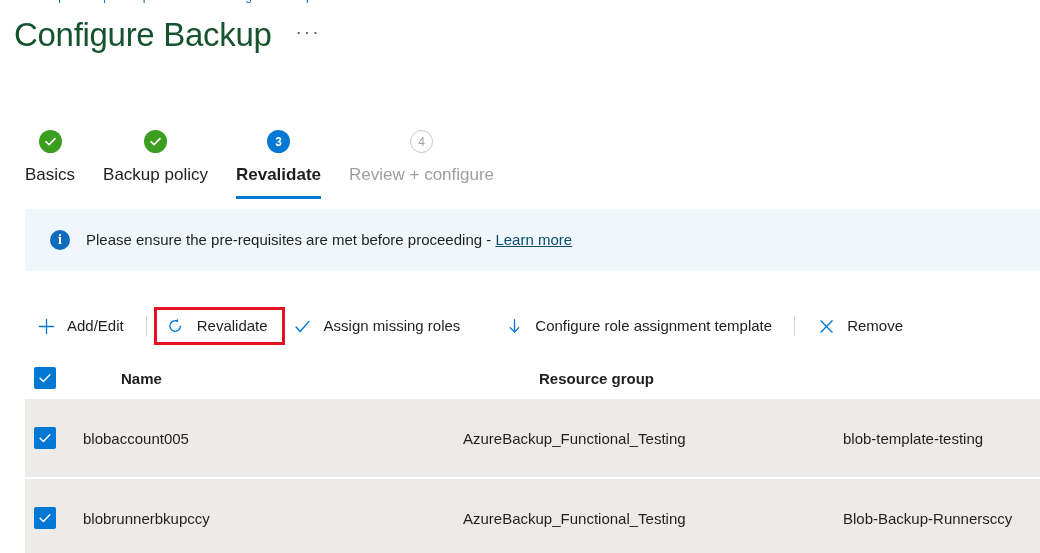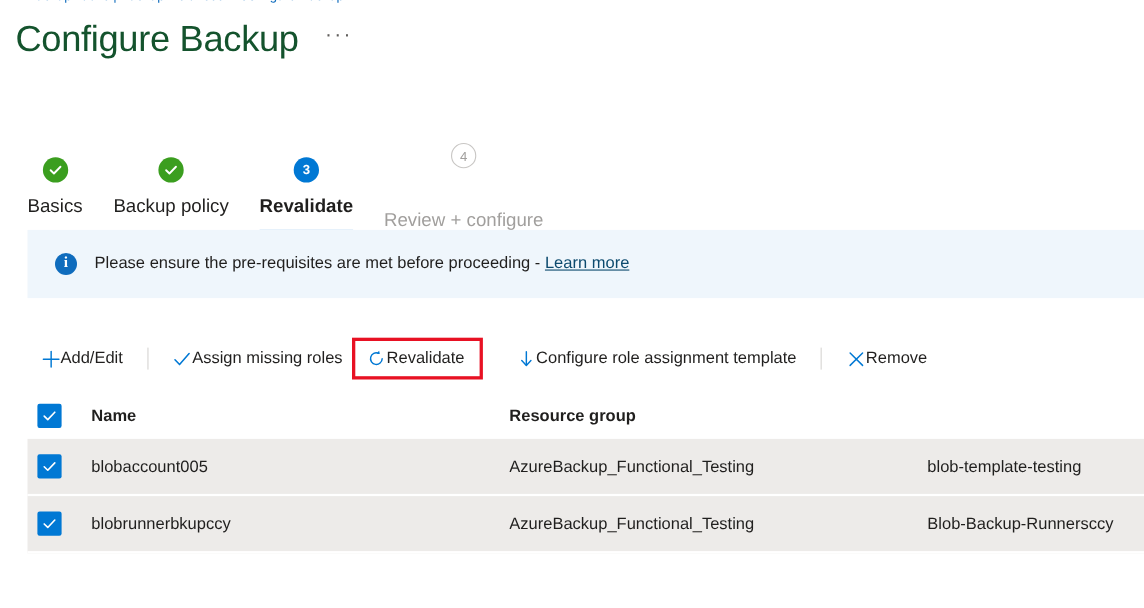--- a/index.html
+++ b/index.html
@@ -76,21 +76,21 @@
     flex-direction: column;
   }
   .tab:first-child { padding-left: 0; }
   .tab-label {
     font-size: 17px;
     color: #201f1e;
     line-height: 22px;
   }
   .tab.completed .tab-label { color: #201f1e; }
   .tab.active .tab-label { font-weight: bold; color: #201f1e; }
-  .tab.upcoming .tab-label { color: #a19f9d; margin-top: 25px; }
+  .tab.upcoming .tab-label { color: #a19f9d; }
 
   .tab-mark {
     width: 23px;
     height: 23px;
     border-radius: 50%;
     display: flex;
     align-items: center;
     justify-content: center;
     flex: none;
   }
@@ -164,20 +164,21 @@
     top: 305px;
     left: 25px;
     right: 0;
     height: 42px;
     display: flex;
     align-items: center;
   }
   .cmd {
     display: flex;
     align-items: center;
+    gap: 12px;
     padding: 8px 12px;
     cursor: pointer;
     white-space: nowrap;
     position: relative;
   }
   .cmd-label {
     font-size: 15px;
     color: #201f1e;
     line-height: 20px;
   }
@@ -213,23 +214,24 @@
   }
   .grid-row {
     display: flex;
     align-items: center;
     height: 42px;
     box-sizing: border-box;
   }
   .grid-head {
     height: 42px;
     background: #ffffff;
+    gap: 38px;
   }
   .grid-body-row {
-    height: 52px;
+    height: 80px;
     background: #edebe9;
     border-bottom: 2px solid #ffffff;
   }
   .cell-check {
     width: 58px;
     flex: none;
     display: flex;
     align-items: center;
     padding-left: 9px;
     box-sizing: border-box;
@@ -320,38 +322,38 @@
   <div class="cmd">
     <span class="cmd-icon">
       <svg width="17" height="17" viewBox="0 0 18 18">
           <path d="M9 1.5 V16.5 M1.5 9 H16.5" stroke="#0078d4" stroke-width="1.4" stroke-linecap="round"></path>
         </svg>
     </span>
     <span class="cmd-label">Add/Edit</span>
   </div>
 
   <div class="cmd-sep"></div>
-
-  <div class="cmd">
-    <span class="cmd-icon">
-      <svg width="17" height="17" viewBox="0 0 18 18">
-          <path d="M2.2 9.6 L6.6 14.2 L15.8 3.6" fill="none" stroke="#0078d4" stroke-width="1.5" stroke-linecap="round" stroke-linejoin="round"></path>
-        </svg>
-    </span>
-    <span class="cmd-label">Assign missing roles</span>
-  </div>
 
   <div class="cmd highlighted">
     <span class="cmd-icon">
       <svg width="17" height="17" viewBox="0 0 18 18">
         <path d="M14.2 8.6 A5.6 5.6 0 1 1 10.7 3.3" fill="none" stroke="#0078d4" stroke-width="1.4" stroke-linecap="round"></path>
         <path d="M11.3 0.9 L11.9 4.0 L8.8 3.6 Z" fill="#0078d4"></path>
       </svg>
     </span>
     <span class="cmd-label">Revalidate</span>
+  </div>
+
+  <div class="cmd">
+    <span class="cmd-icon">
+      <svg width="17" height="17" viewBox="0 0 18 18">
+          <path d="M2.2 9.6 L6.6 14.2 L15.8 3.6" fill="none" stroke="#0078d4" stroke-width="1.5" stroke-linecap="round" stroke-linejoin="round"></path>
+        </svg>
+    </span>
+    <span class="cmd-label">Assign missing roles</span>
   </div>
 
   <div class="cmd-sep" style="visibility:hidden"></div>
 
   <div class="cmd">
     <span class="cmd-icon">
       <svg width="17" height="17" viewBox="0 0 18 18">
         <path d="M9 1.8 V14.6" stroke="#0078d4" stroke-width="1.4" stroke-linecap="round"></path>
         <path d="M4.6 10.4 L9 15 L13.4 10.4" fill="none" stroke="#0078d4" stroke-width="1.4" stroke-linecap="round" stroke-linejoin="round"></path>
       </svg>

